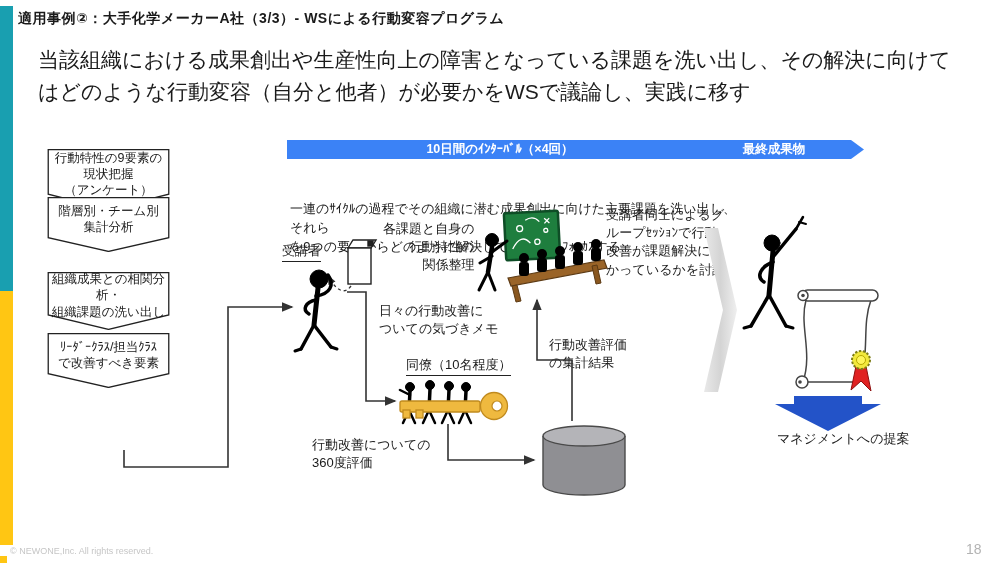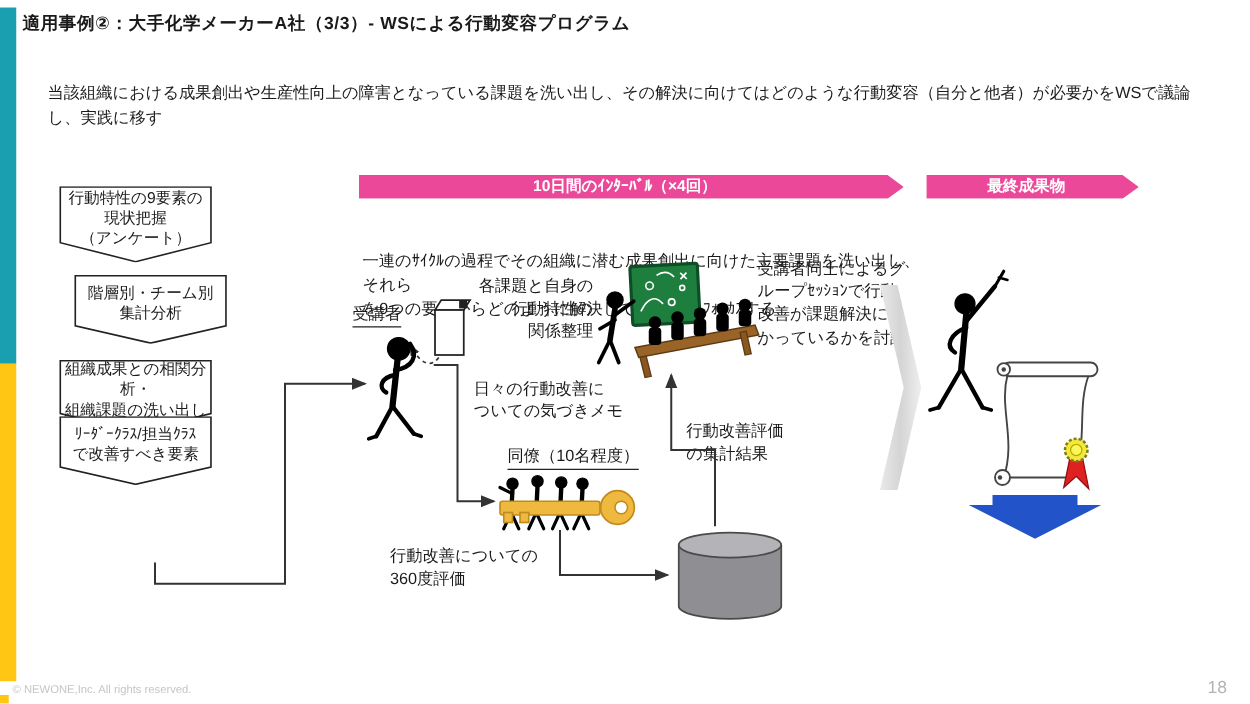--- a/index.html
+++ b/index.html
@@ -8,37 +8,37 @@
     font-family:"Liberation Sans","DejaVu Sans",sans-serif;color:#1a1a1a;
   }
   .abs{position:absolute;}
   .pre{white-space:pre-line;}
   
   .bar-teal{left:0;top:6px;width:13px;height:285px;background:#199FB0;}
   .bar-yellow{left:0;top:291px;width:13px;height:254px;background:#FFC613;}
   .bar-yellow-dot{left:0;top:556px;width:7px;height:7px;background:#FFC613;}
   
   .title{left:18px;top:10px;width:960px;font-size:14px;font-weight:bold;letter-spacing:.5px;}
-  .subtitle{left:38px;top:64px;width:930px;font-size:13px;line-height:1.5;}
+  .subtitle{left:38px;top:44px;width:930px;font-size:21px;line-height:1.5;}
   
   .flow-box{position:absolute;left:47px;width:123px;text-decoration:underline;}
   .flow-box svg{position:absolute;inset:0;width:100%;height:100%;}
   .flow-box .txt{
     position:absolute;inset:0;display:flex;align-items:center;justify-content:center;
     text-align:center;font-size:12.5px;line-height:1.3;padding-bottom:11px;white-space:pre-line;
   }
   
   .banner{
-    height:19px;background:#ec4899;color:#fff;font-size:12.5px;font-weight:bold;
+    height:19px;background:#3b82f6;color:#fff;font-size:12.5px;font-weight:bold;
     display:flex;align-items:center;justify-content:center;
     clip-path:polygon(0 0, calc(100% - 13px) 0, 100% 50%, calc(100% - 13px) 100%, 0 100%);
     padding-right:10px;box-sizing:border-box;
   }
   .banner1{left:287px;top:140px;width:436px;}
-  .banner2{left:741px;top:140px;width:170px;}
+  .banner2{left:694px;top:140px;width:170px;}
   .desc{font-size:13px;line-height:1.45;}
   .interval-desc{left:290px;top:164px;width:452px;margin-top:36px;}
   .final-desc{left:737px;top:164px;width:230px;}
   .lbl{font-size:13px;line-height:1.4;}
   .underline{border-bottom:1.4px solid #222;padding-bottom:1px;display:inline-block;}
   .svg-layer{position:absolute;left:0;top:0;width:1000px;height:563px;pointer-events:none;}
   .db-label{left:543px;top:453px;width:82px;text-align:center;font-size:13.5px;color:#151515;}
   .scroll-text{left:800px;top:316px;width:74px;text-align:center;font-size:13px;line-height:1.75;}
   .footer{left:10px;top:546px;font-size:9px;color:#c6c6c6;}
   .pagenum{left:966px;top:541px;font-size:14px;color:#b3b3b3;}
@@ -56,28 +56,28 @@
   <div class="abs subtitle">当該組織における成果創出や生産性向上の障害となっている課題を洗い出し、その解決に向けてはどのような行動変容（自分と他者）が必要かをWSで議論し、実践に移す</div>
 
   <div class="flow-box" style="top:149px;height:61px;">
     <svg viewBox="0 0 100 100" preserveAspectRatio="none">
       <polygon points="1,1 99,1 99,74 50,99 1,74" fill="#fff" stroke="#222" stroke-width="1.3" vector-effect="non-scaling-stroke"></polygon>
     </svg>
     <span class="txt">行動特性の9要素の
 現状把握
 （アンケート）</span>
   </div>
-  <div class="flow-box" style="top:220px;height:55px;margin-left:12px;">
+  <div class="flow-box" style="top:197px;height:55px;">
     <svg viewBox="0 0 100 100" preserveAspectRatio="none">
       <polygon points="1,1 99,1 99,74 50,99 1,74" fill="#fff" stroke="#222" stroke-width="1.3" vector-effect="non-scaling-stroke"></polygon>
     </svg>
     <span class="txt">階層別・チーム別
 集計分析</span>
   </div>
-  <div class="flow-box" style="top:272px;height:58px;margin-top:16px;">
+  <div class="flow-box" style="top:272px;height:58px;">
     <svg viewBox="0 0 100 100" preserveAspectRatio="none">
       <polygon points="1,1 99,1 99,74 50,99 1,74" fill="#fff" stroke="#222" stroke-width="1.3" vector-effect="non-scaling-stroke"></polygon>
     </svg>
     <span class="txt">組織成果との相関分析・
 組織課題の洗い出し</span>
   </div>
   <div class="flow-box" style="top:333px;height:55px;">
     <svg viewBox="0 0 100 100" preserveAspectRatio="none">
       <polygon points="1,1 99,1 99,74 50,99 1,74" fill="#fff" stroke="#222" stroke-width="1.3" vector-effect="non-scaling-stroke"></polygon>
     </svg>
@@ -106,20 +106,21 @@
   <div class="abs lbl pre" style="left:549px;top:336px;">行動改善評価
 の集計結果</div>
   <div class="abs lbl" style="left:406px;top:356px;">
     <span class="underline">同僚（10名程度）</span>
   </div>
   <div class="abs lbl pre" style="left:312px;top:436px;">行動改善についての
 360度評価</div>
   <div class="abs db-label">DB</div>
   <div class="abs scroll-text pre">問題の
 解決策</div>
+  <div class="abs lbl" style="left:777px;top:430px;">マネジメントへの提案</div>
 
   <svg class="svg-layer" viewBox="0 0 1000 563">
     <defs>
       <marker id="arw" markerWidth="9" markerHeight="8" refX="6.5" refY="3" orient="auto">
         <path d="M0,0 L7.5,3 L0,6 Z" fill="#333"></path>
       </marker>
       <linearGradient id="grayGrad" x1="0" y1="0" x2="1" y2="0">
         <stop offset="0" stop-color="#e9e9e9"></stop>
           <stop offset=".5" stop-color="#d4d4d4"></stop>
           <stop offset="1" stop-color="#efefef"></stop>

